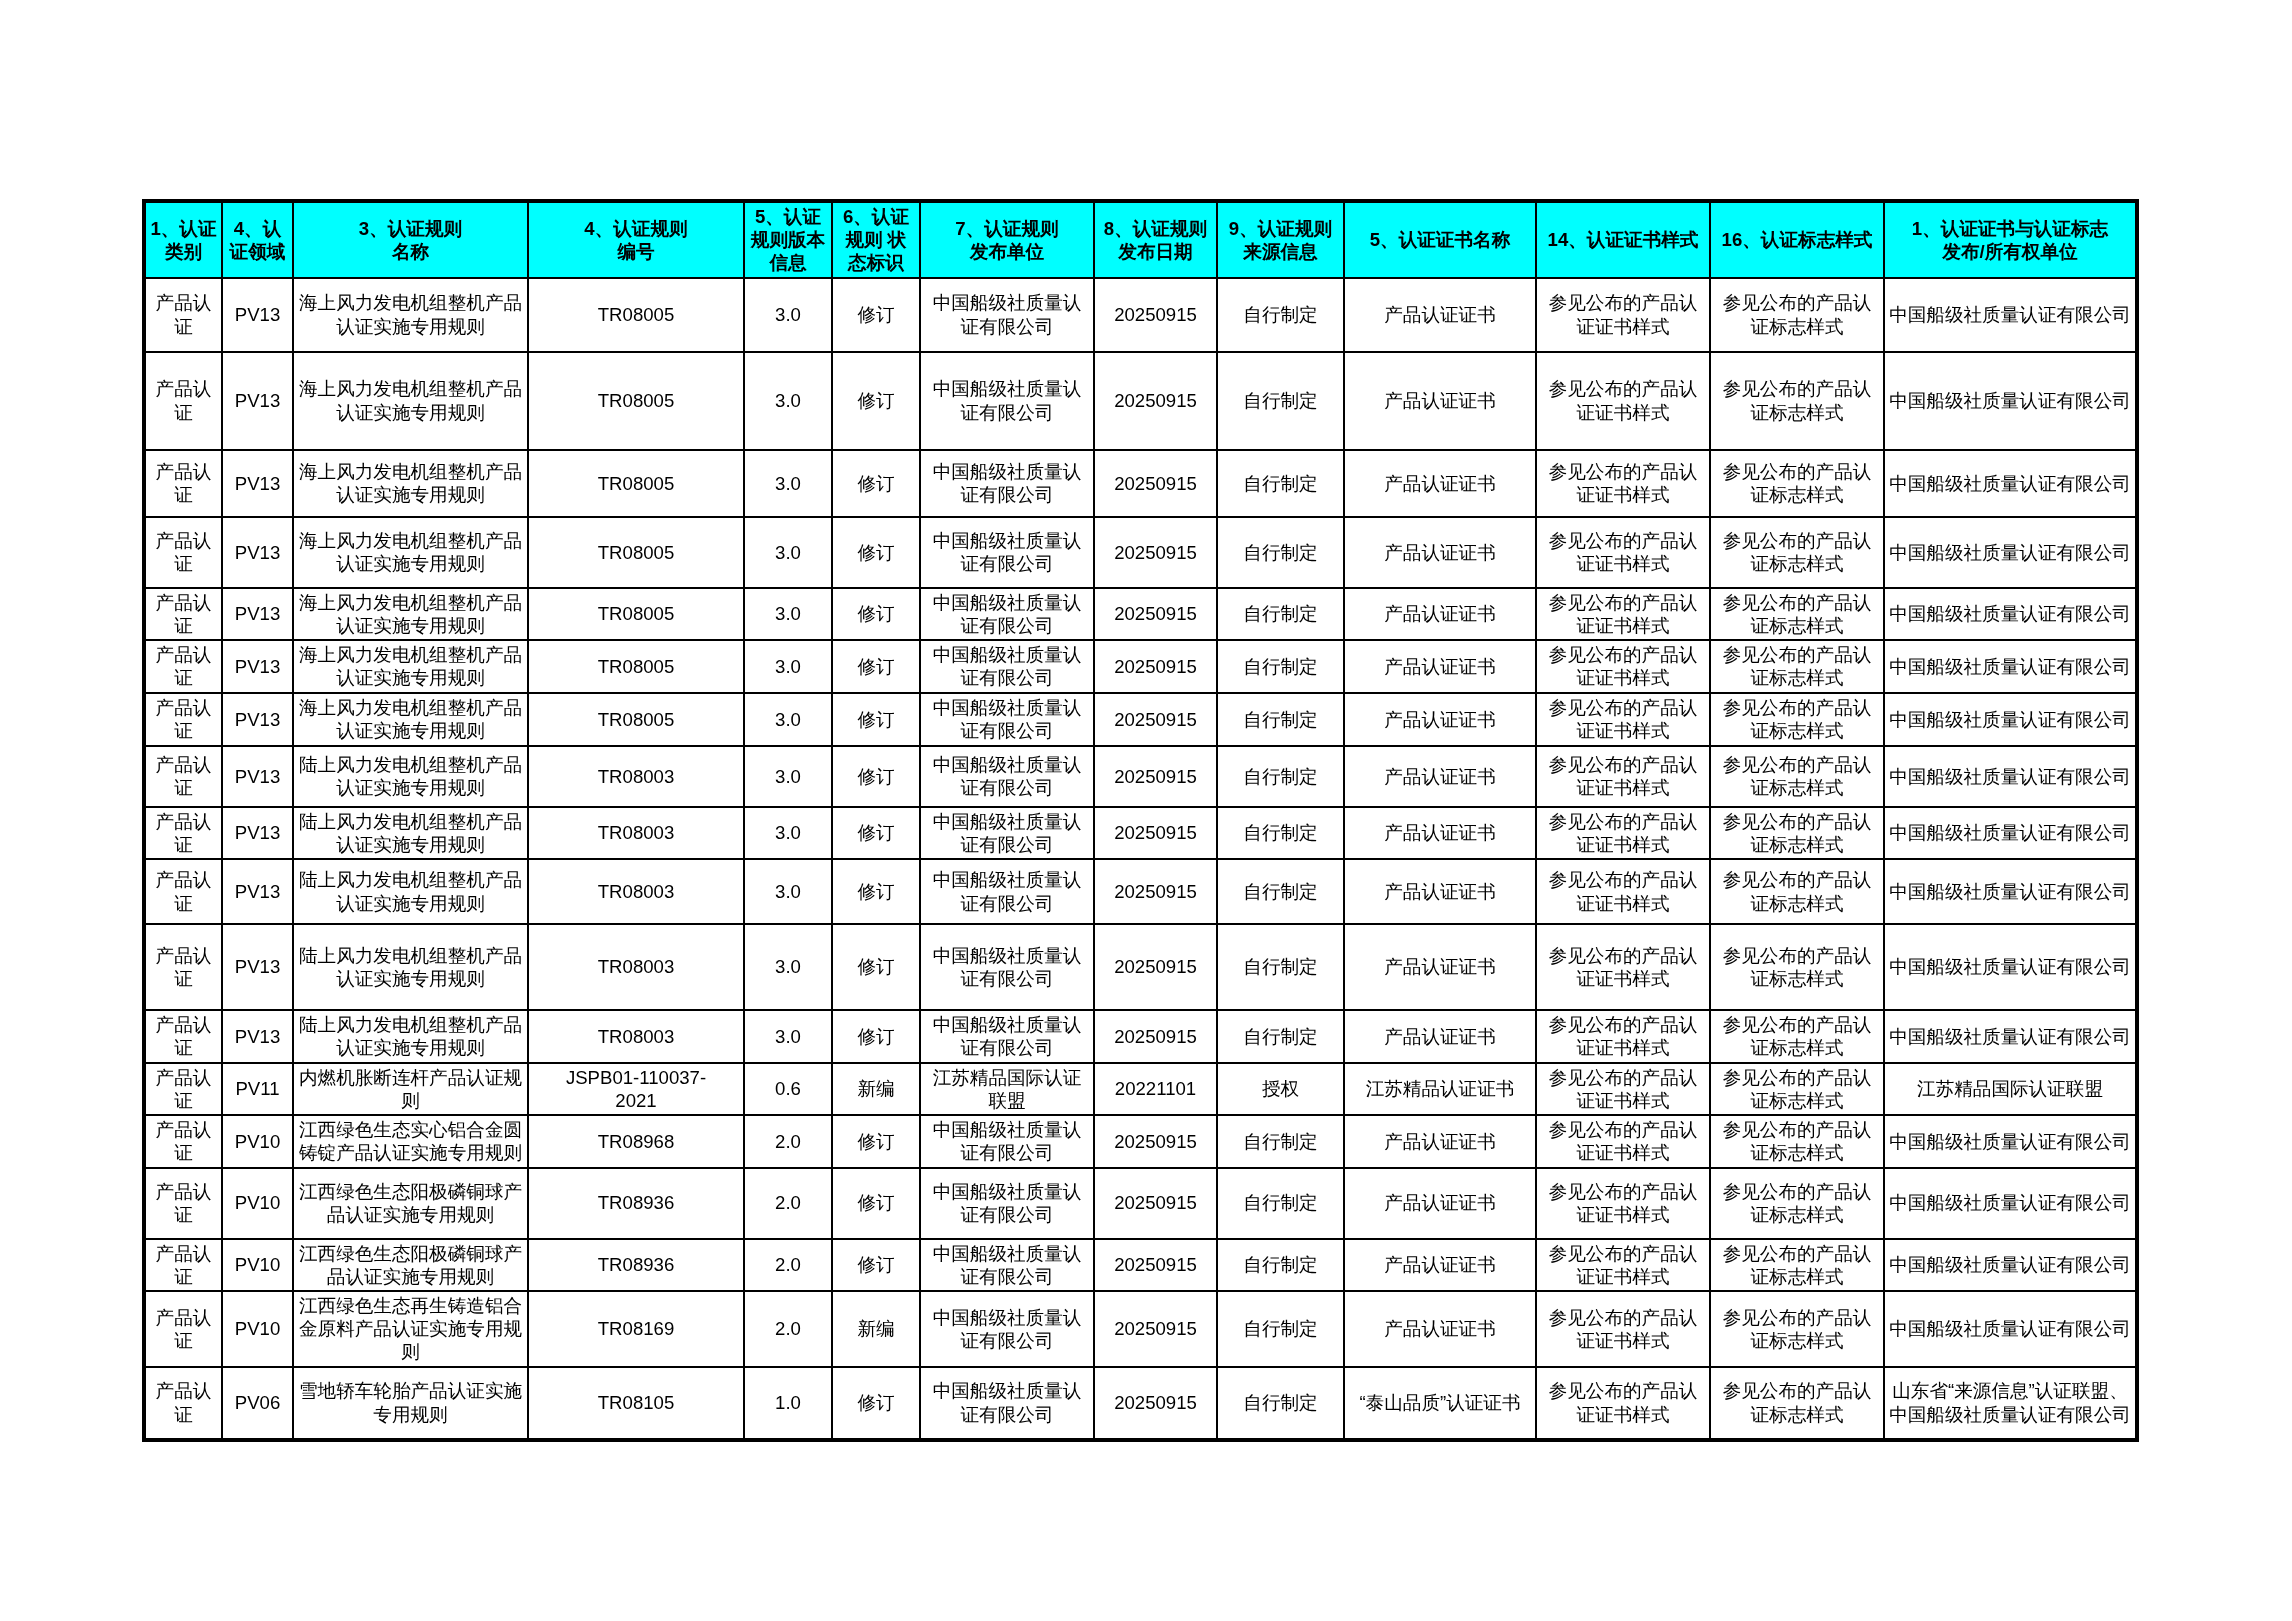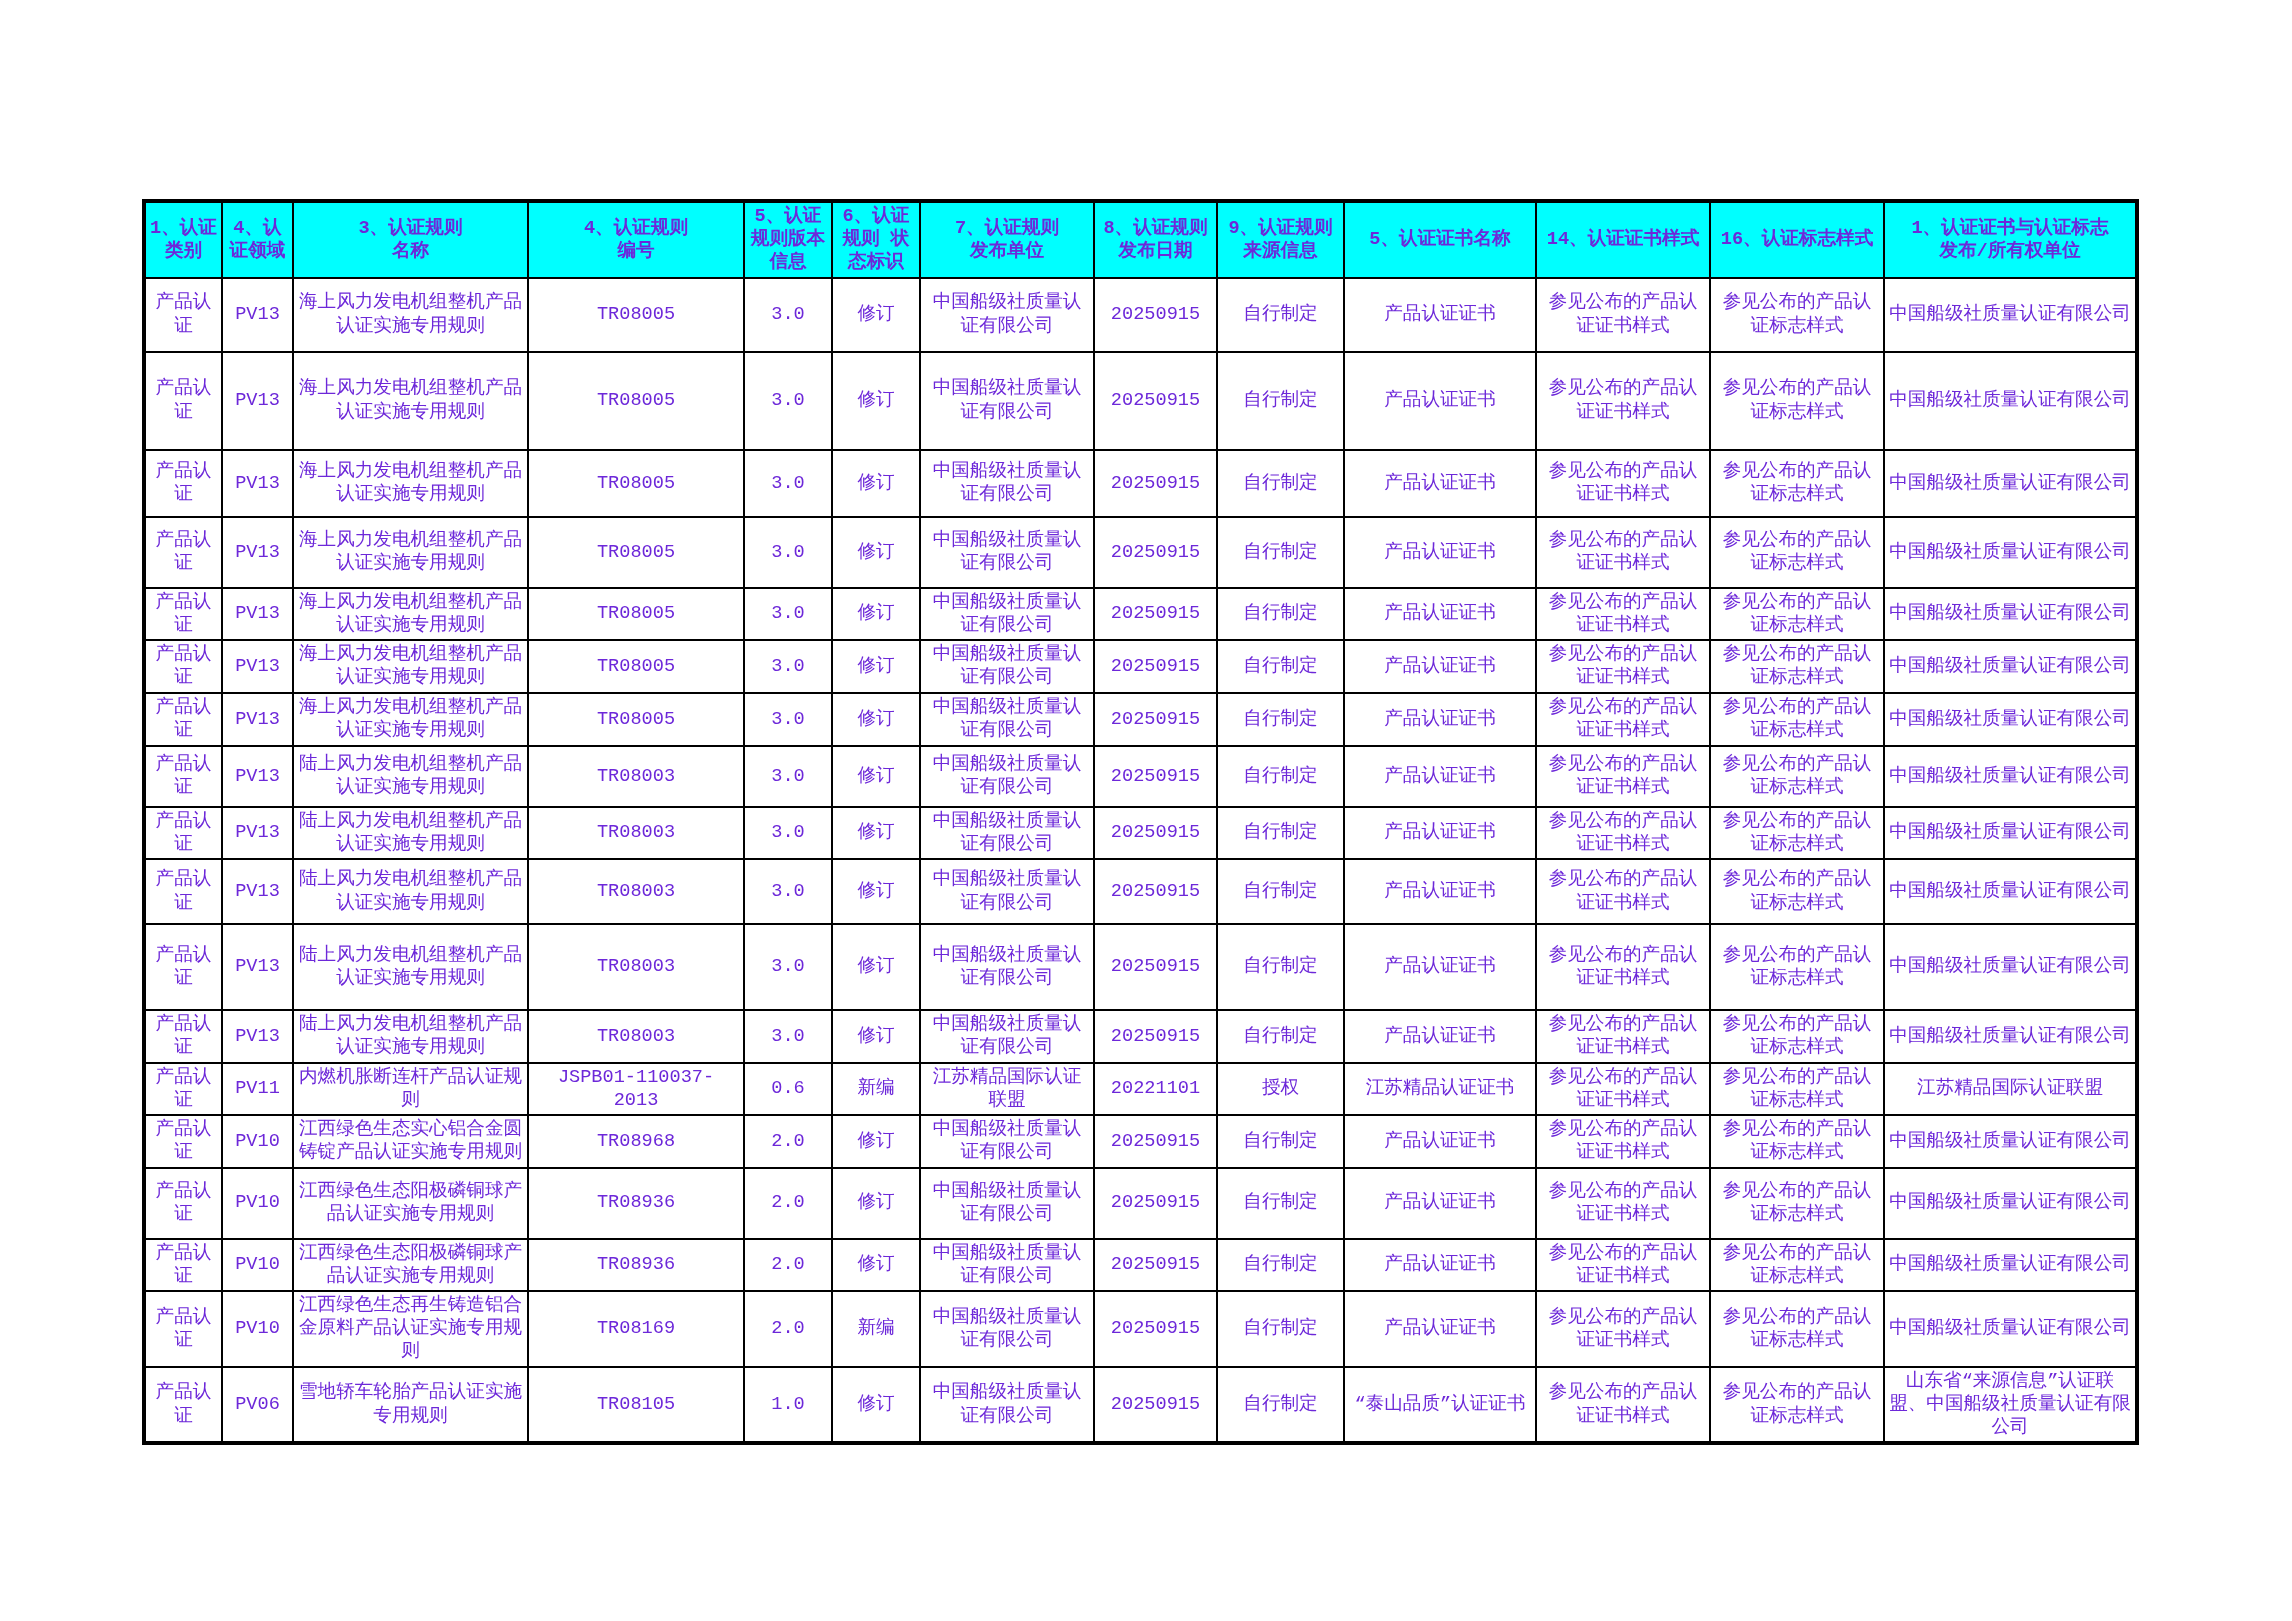--- a/index.html
+++ b/index.html
@@ -1,22 +1,22 @@
 <!DOCTYPE html>
 <html><head>
 <meta charset="utf-8">
 <style>
   html,body{margin:0;padding:0;}
   .page{
     position:relative;
     width:2293px;
     height:1621px;
     background:#ffffff;
-    font-family:Liberation Mono, monospace;
-    color:#6d28d9;
+    font-family:Liberation Sans, sans-serif;
+    color:#000000;
   }
   table.cert{
     position:absolute;
     left:142px;
     top:199px;
     width:1995px;
     border-collapse:collapse;
     table-layout:fixed;
     border:4.9px solid #000000;
   }
@@ -281,21 +281,21 @@
           <td>产品认证证书</td>
           <td>参见公布的产品认证证书样式</td>
           <td>参见公布的产品认证标志样式</td>
           <td>中国船级社质量认证有限公司</td>
         </tr>
         <tr>
           <td>产品认证</td>
           <td>PV11</td>
           <td>内燃机胀断连杆产品认证规则</td>
           <td>JSPB01-110037-
-2013</td>
+2021</td>
           <td>0.6</td>
           <td>新编</td>
           <td>江苏精品国际认证联盟</td>
           <td>20221101</td>
           <td>授权</td>
           <td>江苏精品认证证书</td>
           <td>参见公布的产品认证证书样式</td>
           <td>参见公布的产品认证标志样式</td>
           <td>江苏精品国际认证联盟</td>
         </tr>

